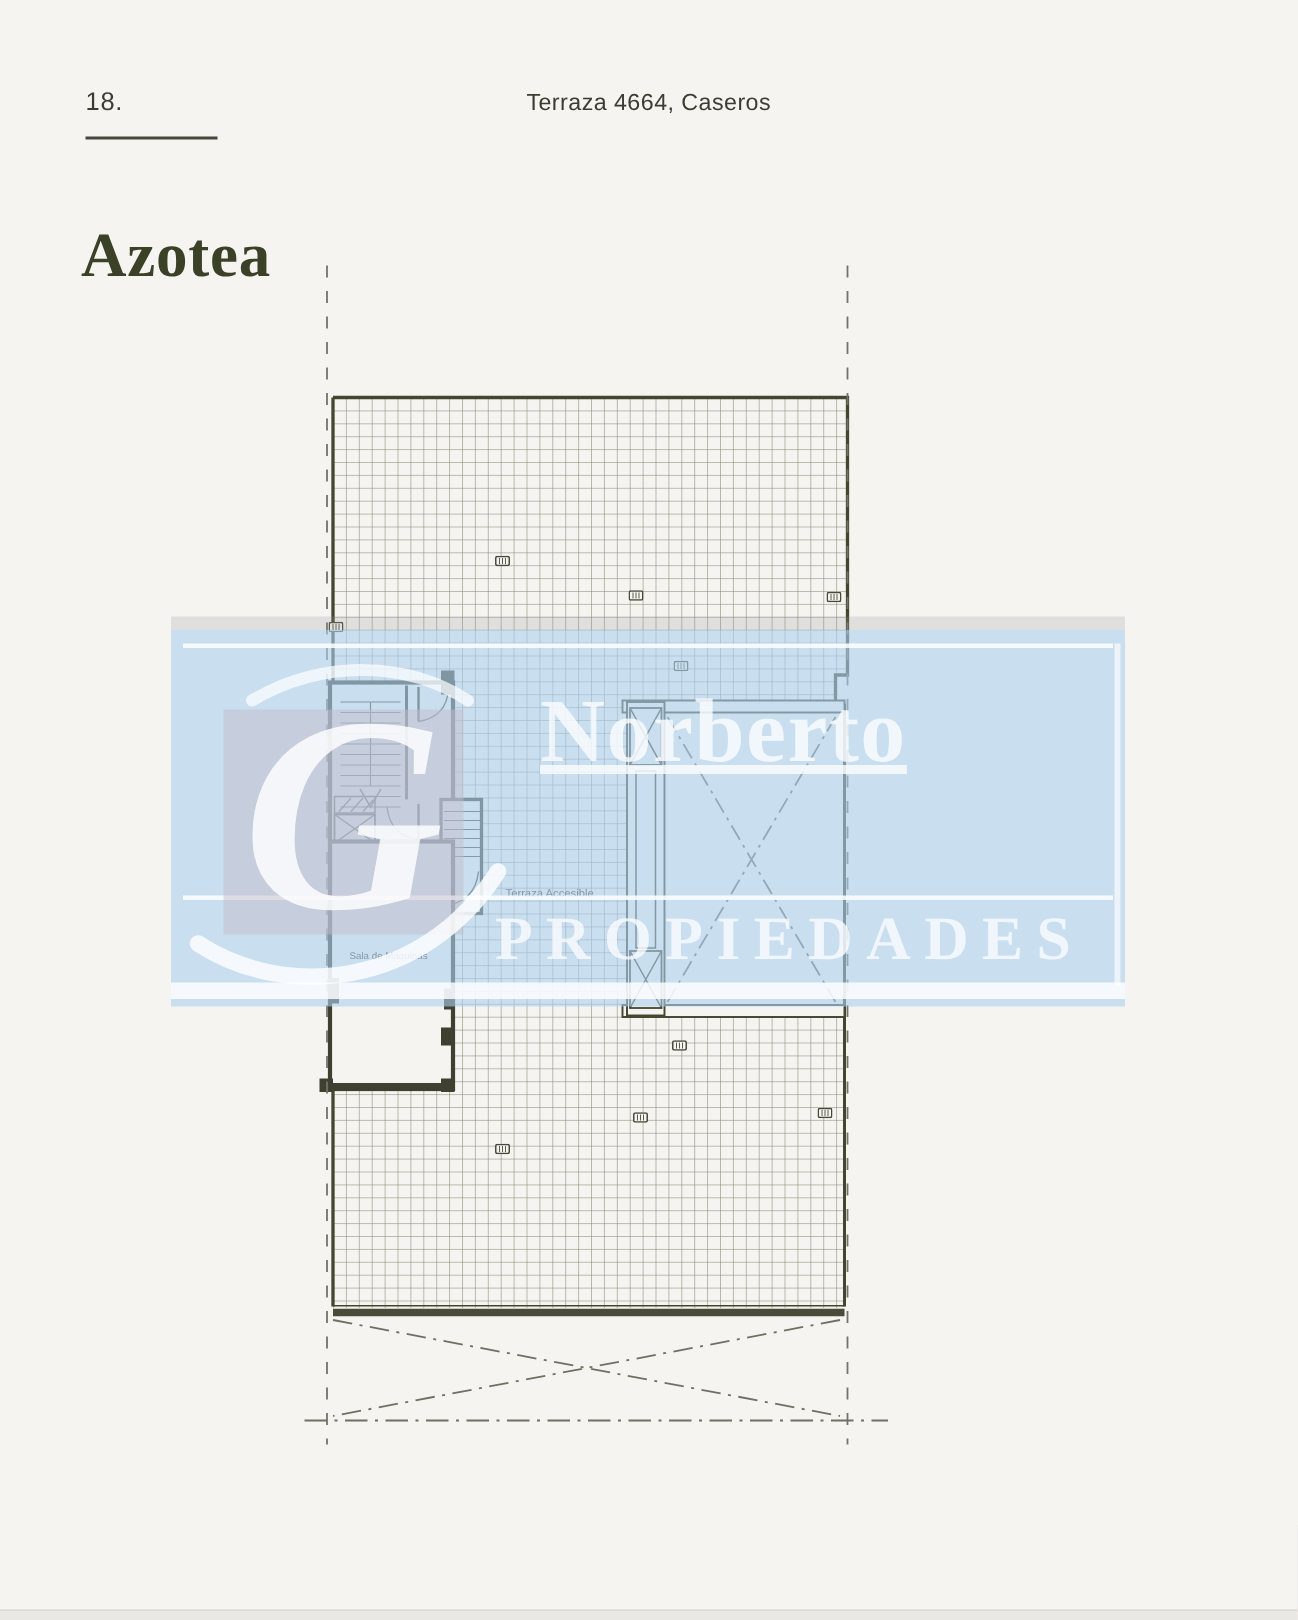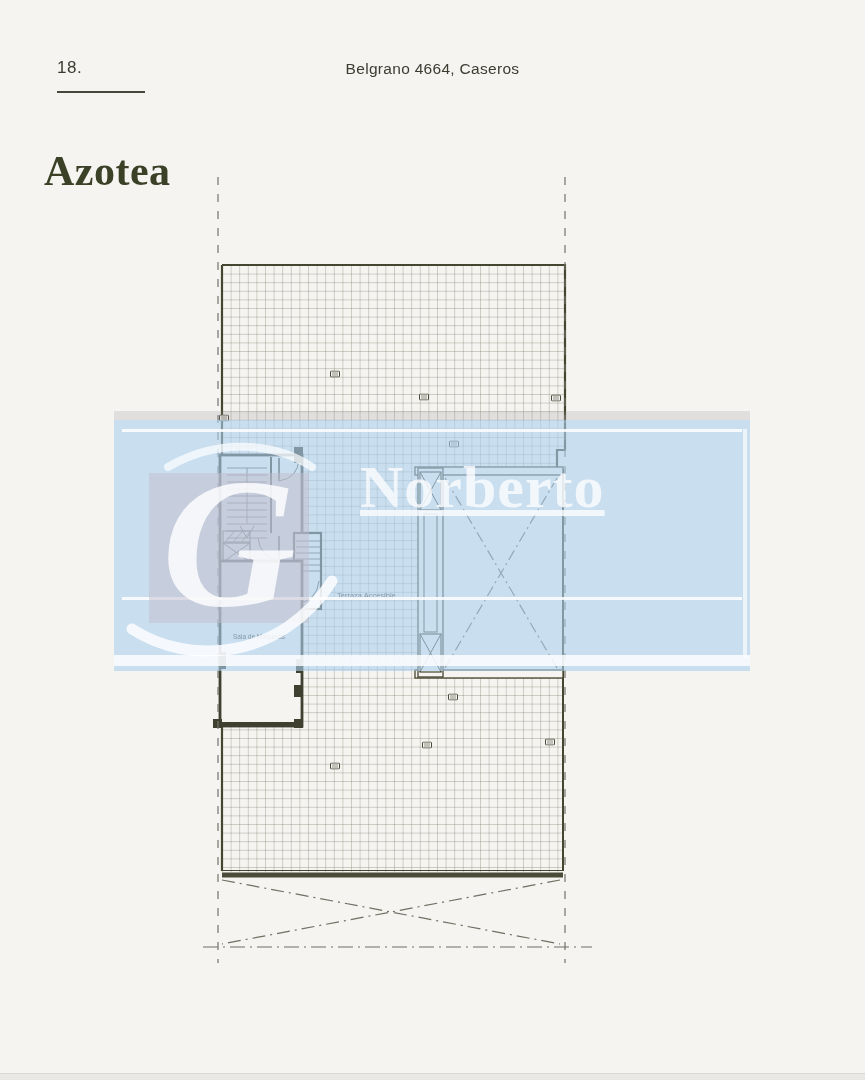--- a/index.html
+++ b/index.html
@@ -6,21 +6,21 @@
   #page{
     position:relative;width:865px;height:1080px;margin:0 auto;
     background:#f5f4f1;overflow:hidden;
     font-family:"Liberation Sans",sans-serif;color:#3b3b2f;
   }
   
   .page-number{position:absolute;left:57px;top:58px;font-size:17px;letter-spacing:.5px;color:#3c3c31;}
   .page-number-rule{position:absolute;left:57px;top:91px;width:88px;height:2px;background:#46463a;}
   .header-title{position:absolute;left:0;top:60px;width:865px;text-align:center;font-size:15.5px;letter-spacing:.3px;color:#3c3c31;}
   .section-title{
-    position:absolute;left:44px;top:147px;
+    position:absolute;left:54px;top:147px;
     font-family:"Liberation Serif",serif;font-weight:700;font-size:42px;
     letter-spacing:.5px;color:#3a4126;
   }
   
   #plan-svg{position:absolute;left:0;top:0;}
   .plan-label{font-family:"Liberation Sans",sans-serif;fill:#45453a;}
   
   .watermark{position:absolute;left:114px;top:411px;width:636px;height:260px;pointer-events:none;}
   .wm-grayband{position:absolute;left:0;top:0;width:100%;height:9px;background:rgba(148,148,150,.22);}
   .wm-blue{position:absolute;left:0;top:9px;width:100%;height:251px;background:rgba(172,209,240,.60);}
@@ -48,21 +48,21 @@
   
   .bottom-strip{position:absolute;left:0;bottom:0;width:100%;height:6px;background:#e9e8e5;border-top:1px solid #d9d8d5;}
 </style>
 </head>
 <body>
 
 <div id="page">
 
   <div class="page-number">18.</div>
   <div class="page-number-rule"></div>
-  <div class="header-title">Belgrano 4664, Caseros</div>
+  <div class="header-title">Terraza 4664, Caseros</div>
   <div class="section-title">Azotea</div>
 
   <svg id="plan-svg" width="865" height="1080" viewBox="0 0 865 1080">
     <defs>
       <pattern id="tiles" x="222" y="265" width="8.6" height="8.6" patternUnits="userSpaceOnUse">
         <path d="M8.6 0H0V8.6" fill="none" stroke="#76765f" stroke-width="0.7" opacity="0.9"></path>
       </pattern>
       <symbol id="drain" viewBox="0 0 10 7">
         <rect x="0.5" y="0.5" width="9" height="6" rx="1" fill="#f5f4f1" stroke="#4a4a3a" stroke-width="1"></rect>
         <path d="M3 1.5V5.5M5 1.5V5.5M7 1.5V5.5" stroke="#4a4a3a" stroke-width="0.6"></path>
@@ -159,16 +159,17 @@
     <div class="wm-sepline"></div>
     <div class="wm-bottomband"></div>
     <div class="wm-rightedge"></div>
     <div class="wm-logo-square"></div>
     <svg class="wm-monogram" width="230" height="235" viewBox="0 0 230 235">
       <text x="42" y="172" font-family="Liberation Serif, serif" font-style="italic" font-weight="700" font-size="185" fill="rgba(255,255,255,0.82)">G</text>
       <path d="M12,196 C70,234 162,226 212,148" fill="none" stroke="rgba(255,255,255,0.82)" stroke-width="11" stroke-linecap="round"></path>
       <path d="M48,34 C96,6 152,8 192,34" fill="none" stroke="rgba(255,255,255,0.70)" stroke-width="8" stroke-linecap="round"></path>
     </svg>
     <div class="wm-line1">Norberto</div>
+    <div class="wm-line3">PROPIEDADES</div>
   </div>
 
   <div class="bottom-strip"></div>
 </div>
 
 </body></html>

